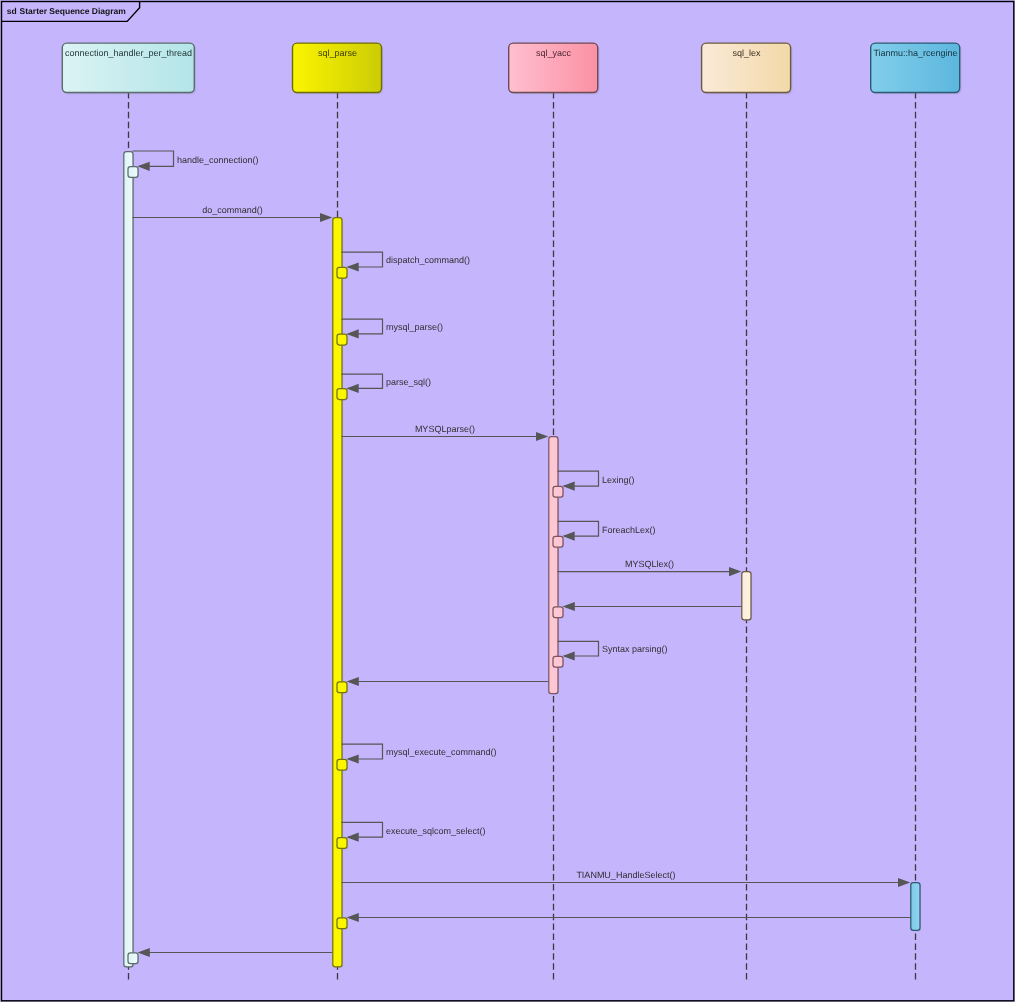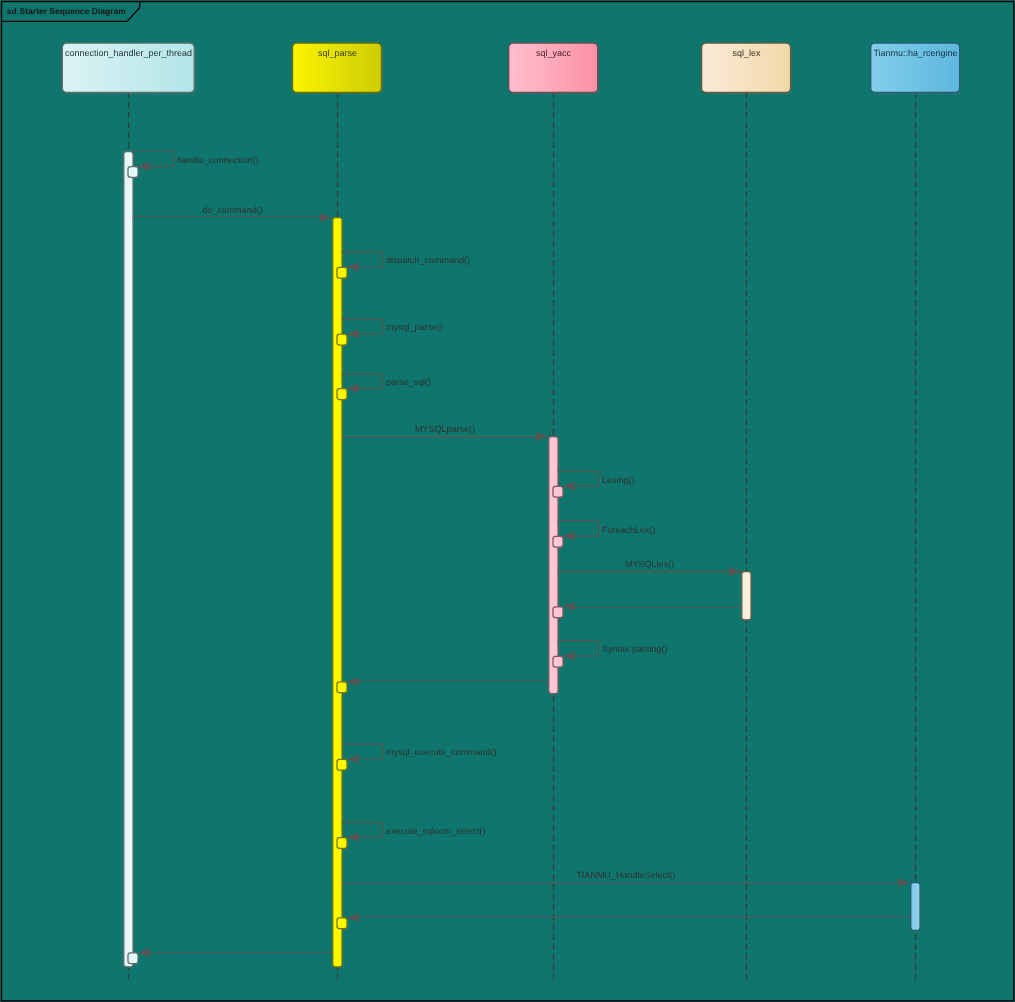--- a/index.html
+++ b/index.html
@@ -1,21 +1,21 @@
 <!DOCTYPE html>
 <html><head>
 <meta charset="utf-8">
 <title>Starter Sequence Diagram</title>
 <style>
   html,body{margin:0;padding:0;background:#ffffff;}
   body{width:1015px;height:1002px;overflow:hidden;
        font-family:"Liberation Sans",sans-serif;
        -webkit-font-smoothing:antialiased;
        text-rendering:geometricPrecision;}
-  #stage{position:relative;width:1015px;height:1002px;background:#0f766e;}
+  #stage{position:relative;width:1015px;height:1002px;background:#c4b5fd;}
   #diagram{position:absolute;left:0;top:0;}
   text{dominant-baseline:alphabetic;shape-rendering:crispEdges;}
   svg text{shape-rendering:auto;}
 </style>
 </head>
 <body>
 
 <div id="stage">
   <svg id="diagram" width="1015" height="1002" viewBox="0 0 1015 1002" xmlns="http://www.w3.org/2000/svg">
     <defs id="gradient-defs">

